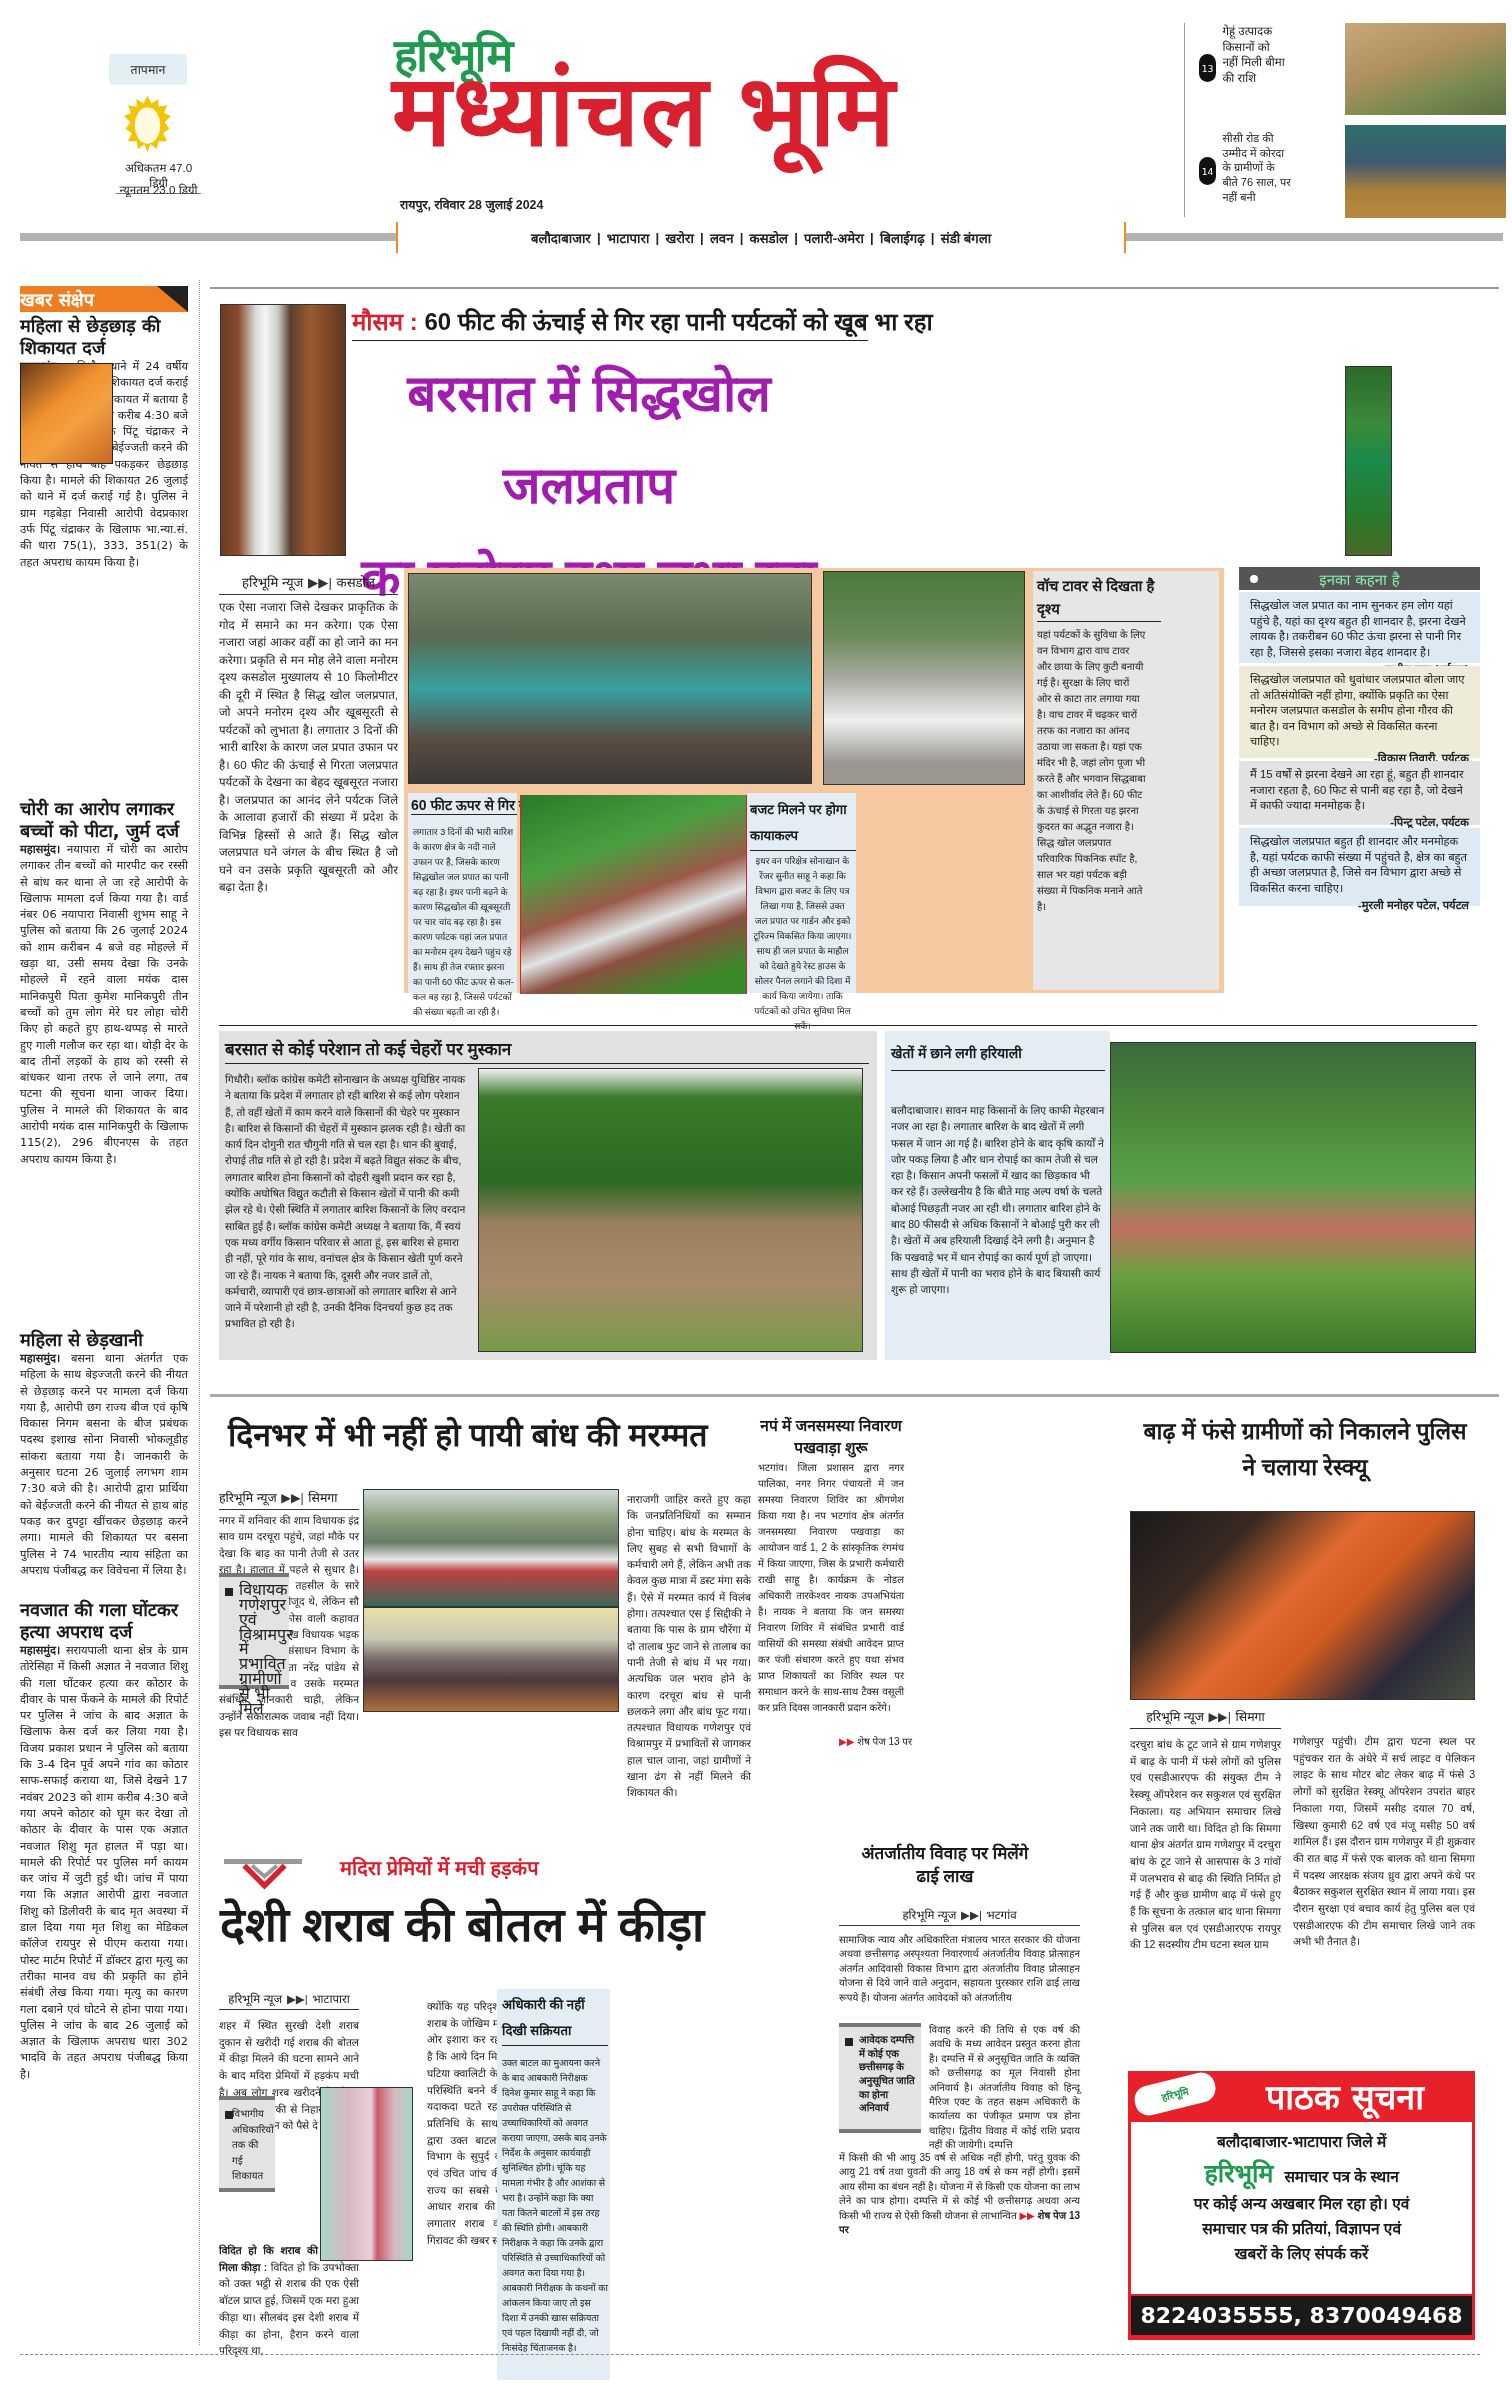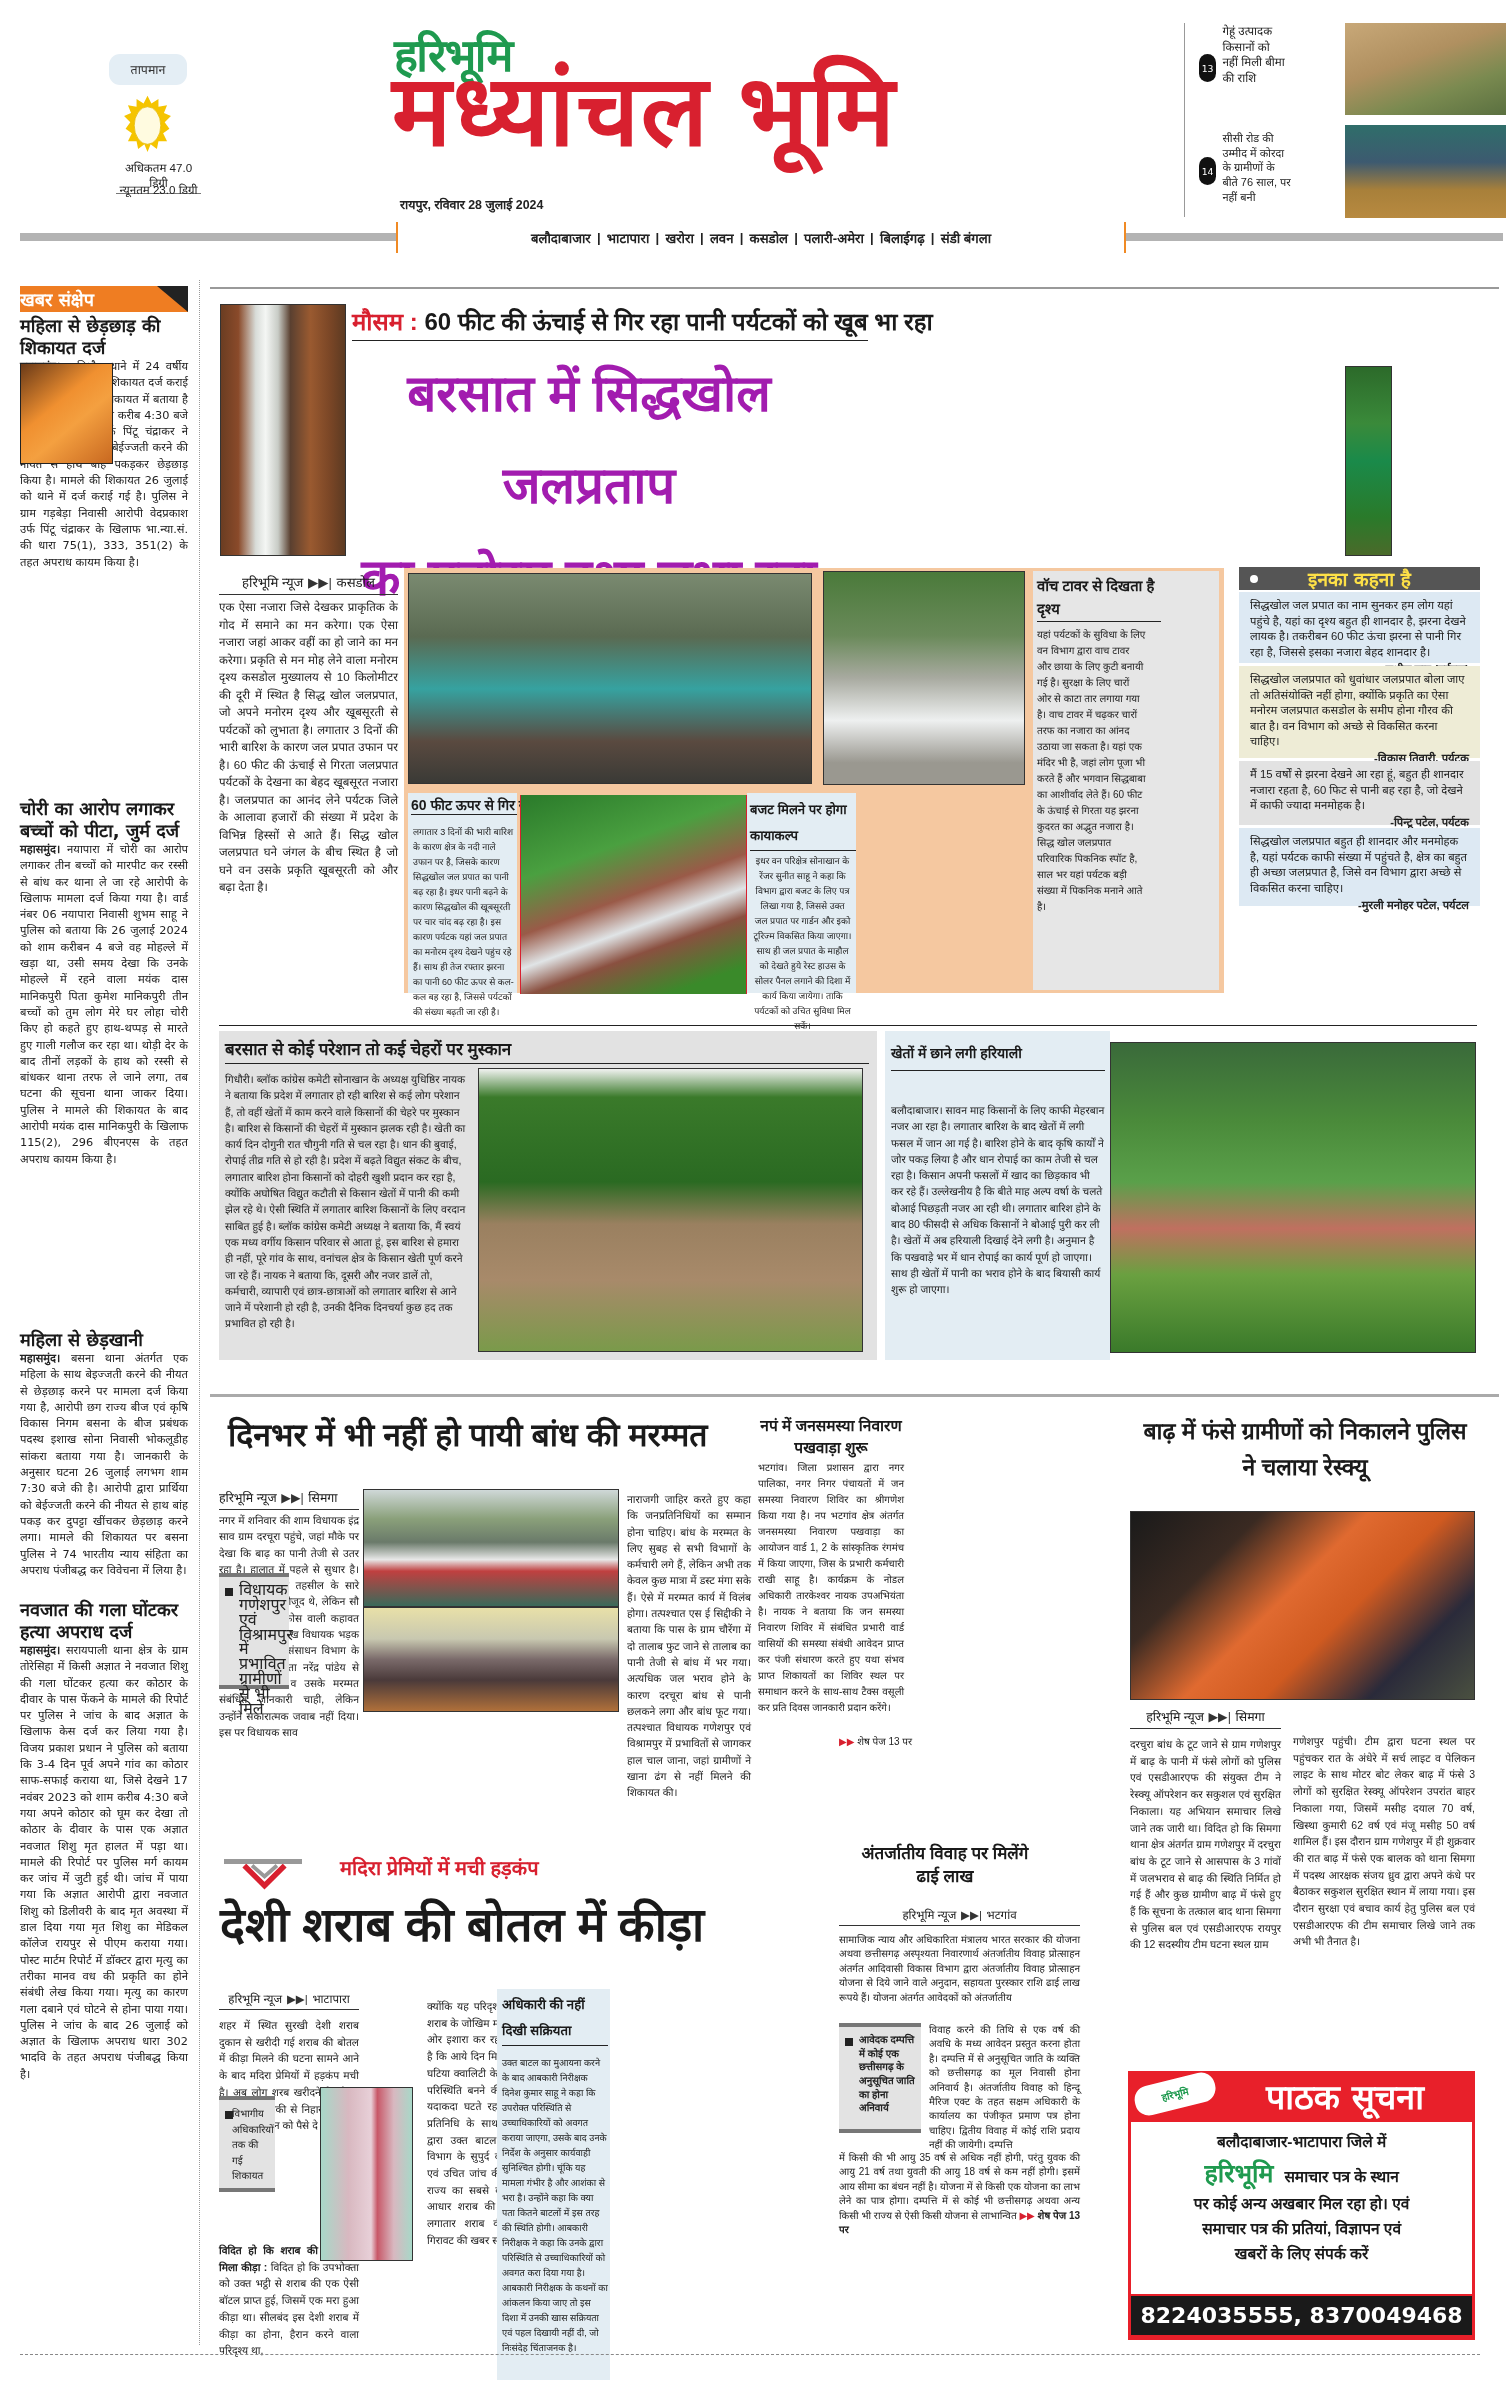--- a/index.html
+++ b/index.html
@@ -17,21 +17,21 @@
 .quote{position:absolute;left:0;right:0;padding:6.2px 11px;font-family:"Liberation Sans",sans-serif;font-size:11.3px;line-height:15.5px;color:#222}
 .quote .by{text-align:right;font-weight:bold;margin-top:1.6px}
 .sidebox{position:absolute;background:#e3e3e3;border-top:4.7px solid #777;border-bottom:4.7px solid #777;padding:6.2px 6.2px 6.2px 20px;font-family:"Liberation Sans",sans-serif;font-size:11.6px;line-height:16.3px;color:#222}
 .sidebox:before{content:"";position:absolute;left:6.2px;top:11px;width:7.8px;height:7.8px;background:#222}
 </style>
 </head>
 <body>
 
 <div class="abs" style="left:28px;top:56px;width:43px;">
 </div>
-<div class="abs" style="left:109px;top:54px;width:78px;height:31px;background:#e4eef5;border-radius:11px;display:flex;align-items:center;justify-content:center;font-family:'Liberation Sans',sans-serif;font-size:12.4px;color:#333">तापमान</div>
+<div class="abs" style="left:109px;top:54px;width:78px;height:31px;background:#e4eef5;border-radius:4px;display:flex;align-items:center;justify-content:center;font-family:'Liberation Sans',sans-serif;font-size:12.4px;color:#333">तापमान</div>
 <div class="abs" style="left:124px;top:95px;width:47px;height:61px;">
   <svg width="47" height="61" viewBox="0 0 60 78">
       <g transform="translate(30,39)">
         <polygon points="0,-38 5,-28 14,-34 14,-24 25,-26 21,-16 30,-12 22,-4 28,4 20,10 25,20 14,20 12,30 4,24 0,34 -4,24 -12,30 -14,20 -25,20 -20,10 -28,4 -22,-4 -30,-12 -21,-16 -25,-26 -14,-24 -14,-34 -5,-28" fill="#f5c400"></polygon>
         <ellipse rx="17" ry="24" fill="#fffbe0" stroke="#e6b800" stroke-width="1"></ellipse>
       </g>
     </svg>
 </div>
 <div class="abs" style="left:116px;top:160px;width:85px;font-family:'Liberation Sans',sans-serif;font-size:11.6px;color:#222;text-align:center;border-bottom:1.6px solid #777;padding-bottom:3.1px">अधिकतम 47.0 डिग्री</div>
 <div class="abs" style="left:116px;top:182px;width:85px;font-family:'Liberation Sans',sans-serif;font-size:11.6px;color:#222;text-align:center">न्यूनतम 23.0 डिग्री</div>
@@ -125,21 +125,21 @@
 <div class="photo" style="left:520px;top:795px;width:227px;height:199px;border:none;border-left:1.6px solid #d8202f;border-right:1.6px solid #d8202f;background:linear-gradient(160deg,#2a7a2a 0%,#4aa040 30%,#9a5a48 50%,#e0e4e6 62%,#8a5040 72%,#3a8a2a 90%)"></div>
 <div class="abs" style="left:747px;top:793px;width:109px;height:200px;background:#e3edf3"></div>
 <div class="abs" style="left:750px;top:797px;width:106px;font-family:'Liberation Sans',sans-serif;font-weight:bold;font-size:13.2px;line-height:26.4px;border-bottom:1.6px solid #222">बजट मिलने पर होगा कायाकल्प</div>
 <div class="abs ctxt" style="left:753px;top:854px;width:99px;font-size:9px;line-height:15px;text-align:center">इधर वन परिक्षेत्र सोनाखान के रेंजर सुनीत साहू ने कहा कि विभाग द्वारा बजट के लिए पत्र लिखा गया है, जिससे उक्त जल प्रपात पर गार्डन और इको टूरिज्म विकसित किया जाएगा। साथ ही जल प्रपात के माहौल को देखते हुये रेस्ट हाउस के सोलर पैनल लगाने की दिशा में कार्य किया जायेगा। ताकि पर्यटकों को उचित सुविधा मिल सकें।</div>
 
 <div class="abs" style="left:1033px;top:571px;width:186px;height:419px;background:#e6e6e6"></div>
 <div class="abs" style="left:1037px;top:575px;width:124px;font-family:'Liberation Sans',sans-serif;font-weight:bold;font-size:14.8px;line-height:23px;border-bottom:1.6px solid #222">वॉच टावर से दिखता है दृश्य</div>
 <div class="abs ctxt" style="left:1037px;top:627px;width:109px;font-size:10px;line-height:16px;text-align:left">यहां पर्यटकों के सुविधा के लिए वन विभाग द्वारा वाच टावर और छाया के लिए कुटी बनायी गई है। सुरक्षा के लिए चारों ओर से काटा तार लगाया गया है। वाच टावर में चढ़कर चारों तरफ का नजारा का आंनद उठाया जा सकता है। यहां एक मंदिर भी है, जहां लोग पूजा भी करते हैं और भगवान सिद्धबाबा का आशीर्वाद लेते हैं। 60 फीट के ऊंचाई से गिरता यह झरना कुदरत का अद्भुत नजारा है। सिद्ध खोल जलप्रपात परिवारिक पिकनिक स्पॉट है, साल भर यहां पर्यटक बड़ी संख्या में पिकनिक मनाने आते है।</div>
 
 <div class="abs" style="left:1239px;top:567px;width:241px;height:413px;">
-  <div class="abs" style="left:0;top:0;width:241px;height:23px;background:#555;color:#fde047;font-weight:bold;font-size:19px;display:flex;align-items:center;justify-content:center">
+  <div class="abs" style="left:0;top:0;width:241px;height:23px;background:#555;color:#86efac;font-weight:normal;font-size:15px;display:flex;align-items:center;justify-content:center">
     <span style="position:absolute;left:11px;top:7.8px;width:7.8px;height:7.8px;border-radius:50%;background:#fff"></span>
     <span>इनका कहना है</span>
   </div>
   <div class="quote" style="top:25px;height:71px;background:#dde9f3">
       <div>सिद्धखोल जल प्रपात का नाम सुनकर हम लोग यहां पहुंचे है, यहां का दृश्य बहुत ही शानदार है, झरना देखने लायक है। तकरीबन 60 फीट ऊंचा झरना से पानी गिर रहा है, जिससे इसका नजारा बेहद शानदार है।</div>
       <div class="by">-सुशील साहू (पर्यटक)</div>
     </div>
   <div class="quote" style="top:99px;height:92px;background:#eeecd6">
       <div>सिद्धखोल जलप्रपात को धुवांधार जलप्रपात बोला जाए तो अतिसंयोक्ति नहीं होगा, क्योंकि प्रकृति का ऐसा मनोरम जलप्रपात कसडोल के समीप होना गौरव की बात है। वन विभाग को अच्छे से विकसित करना चाहिए।</div>
       <div class="by">-विकास तिवारी, पर्यटक</div>

